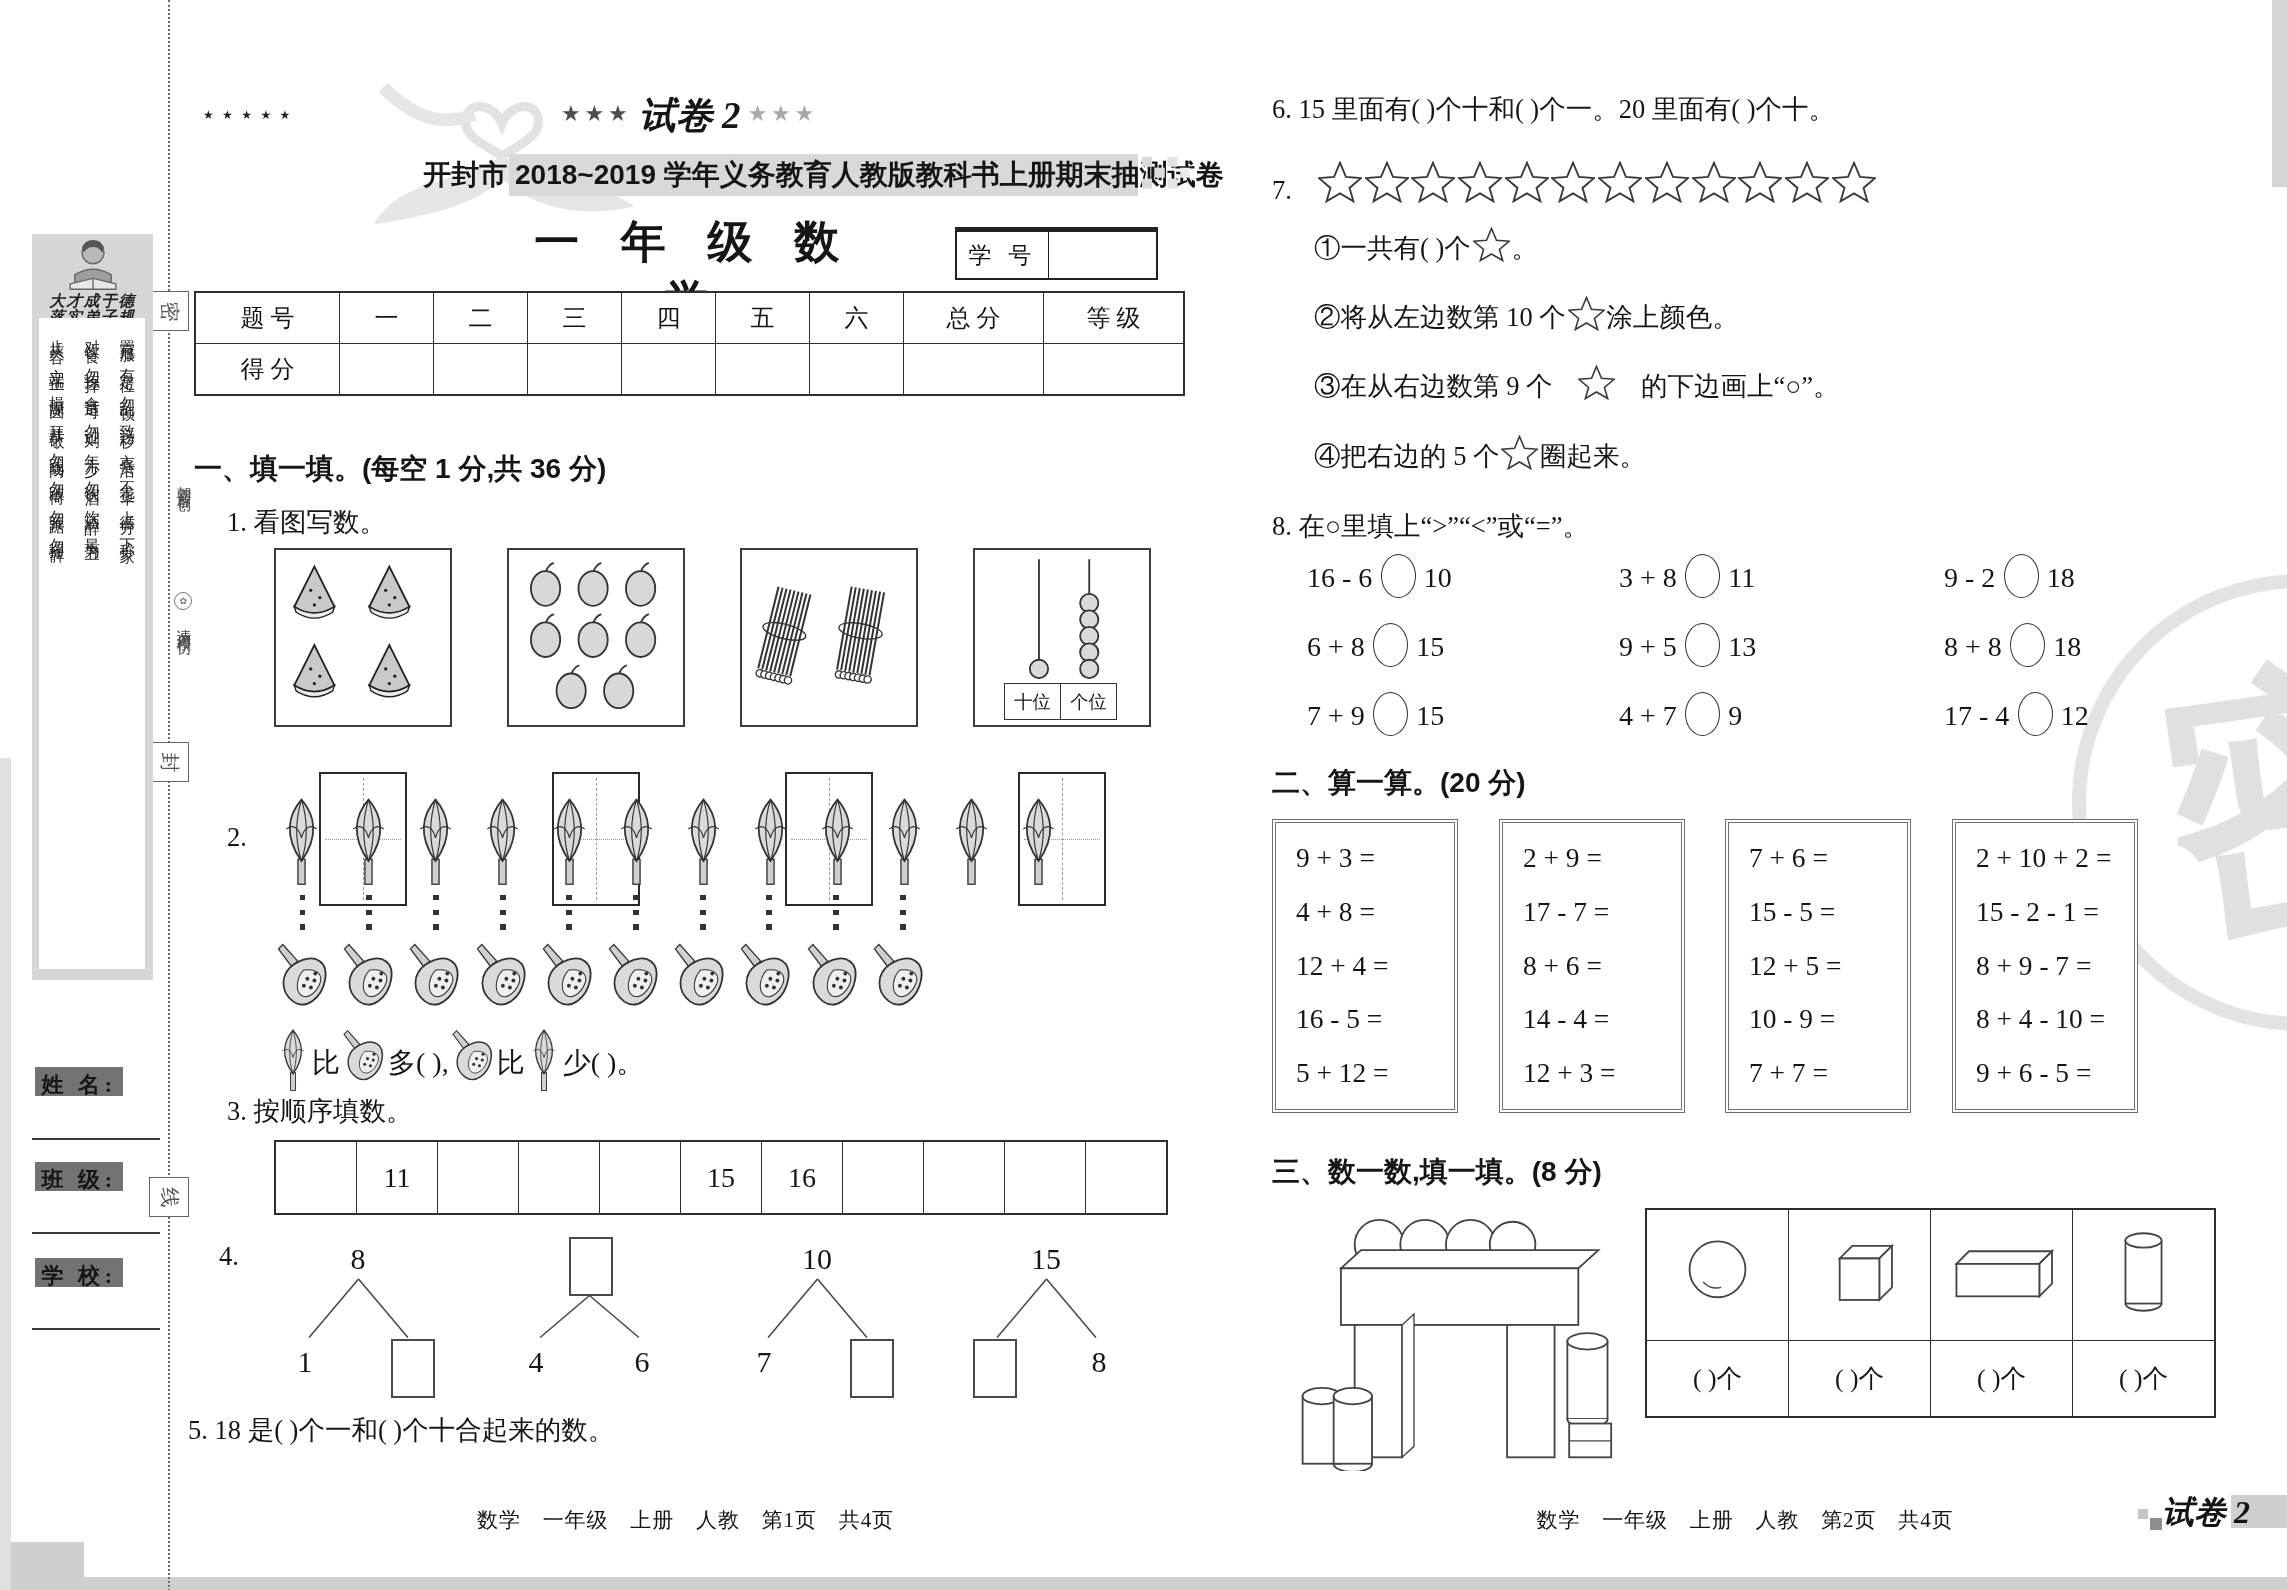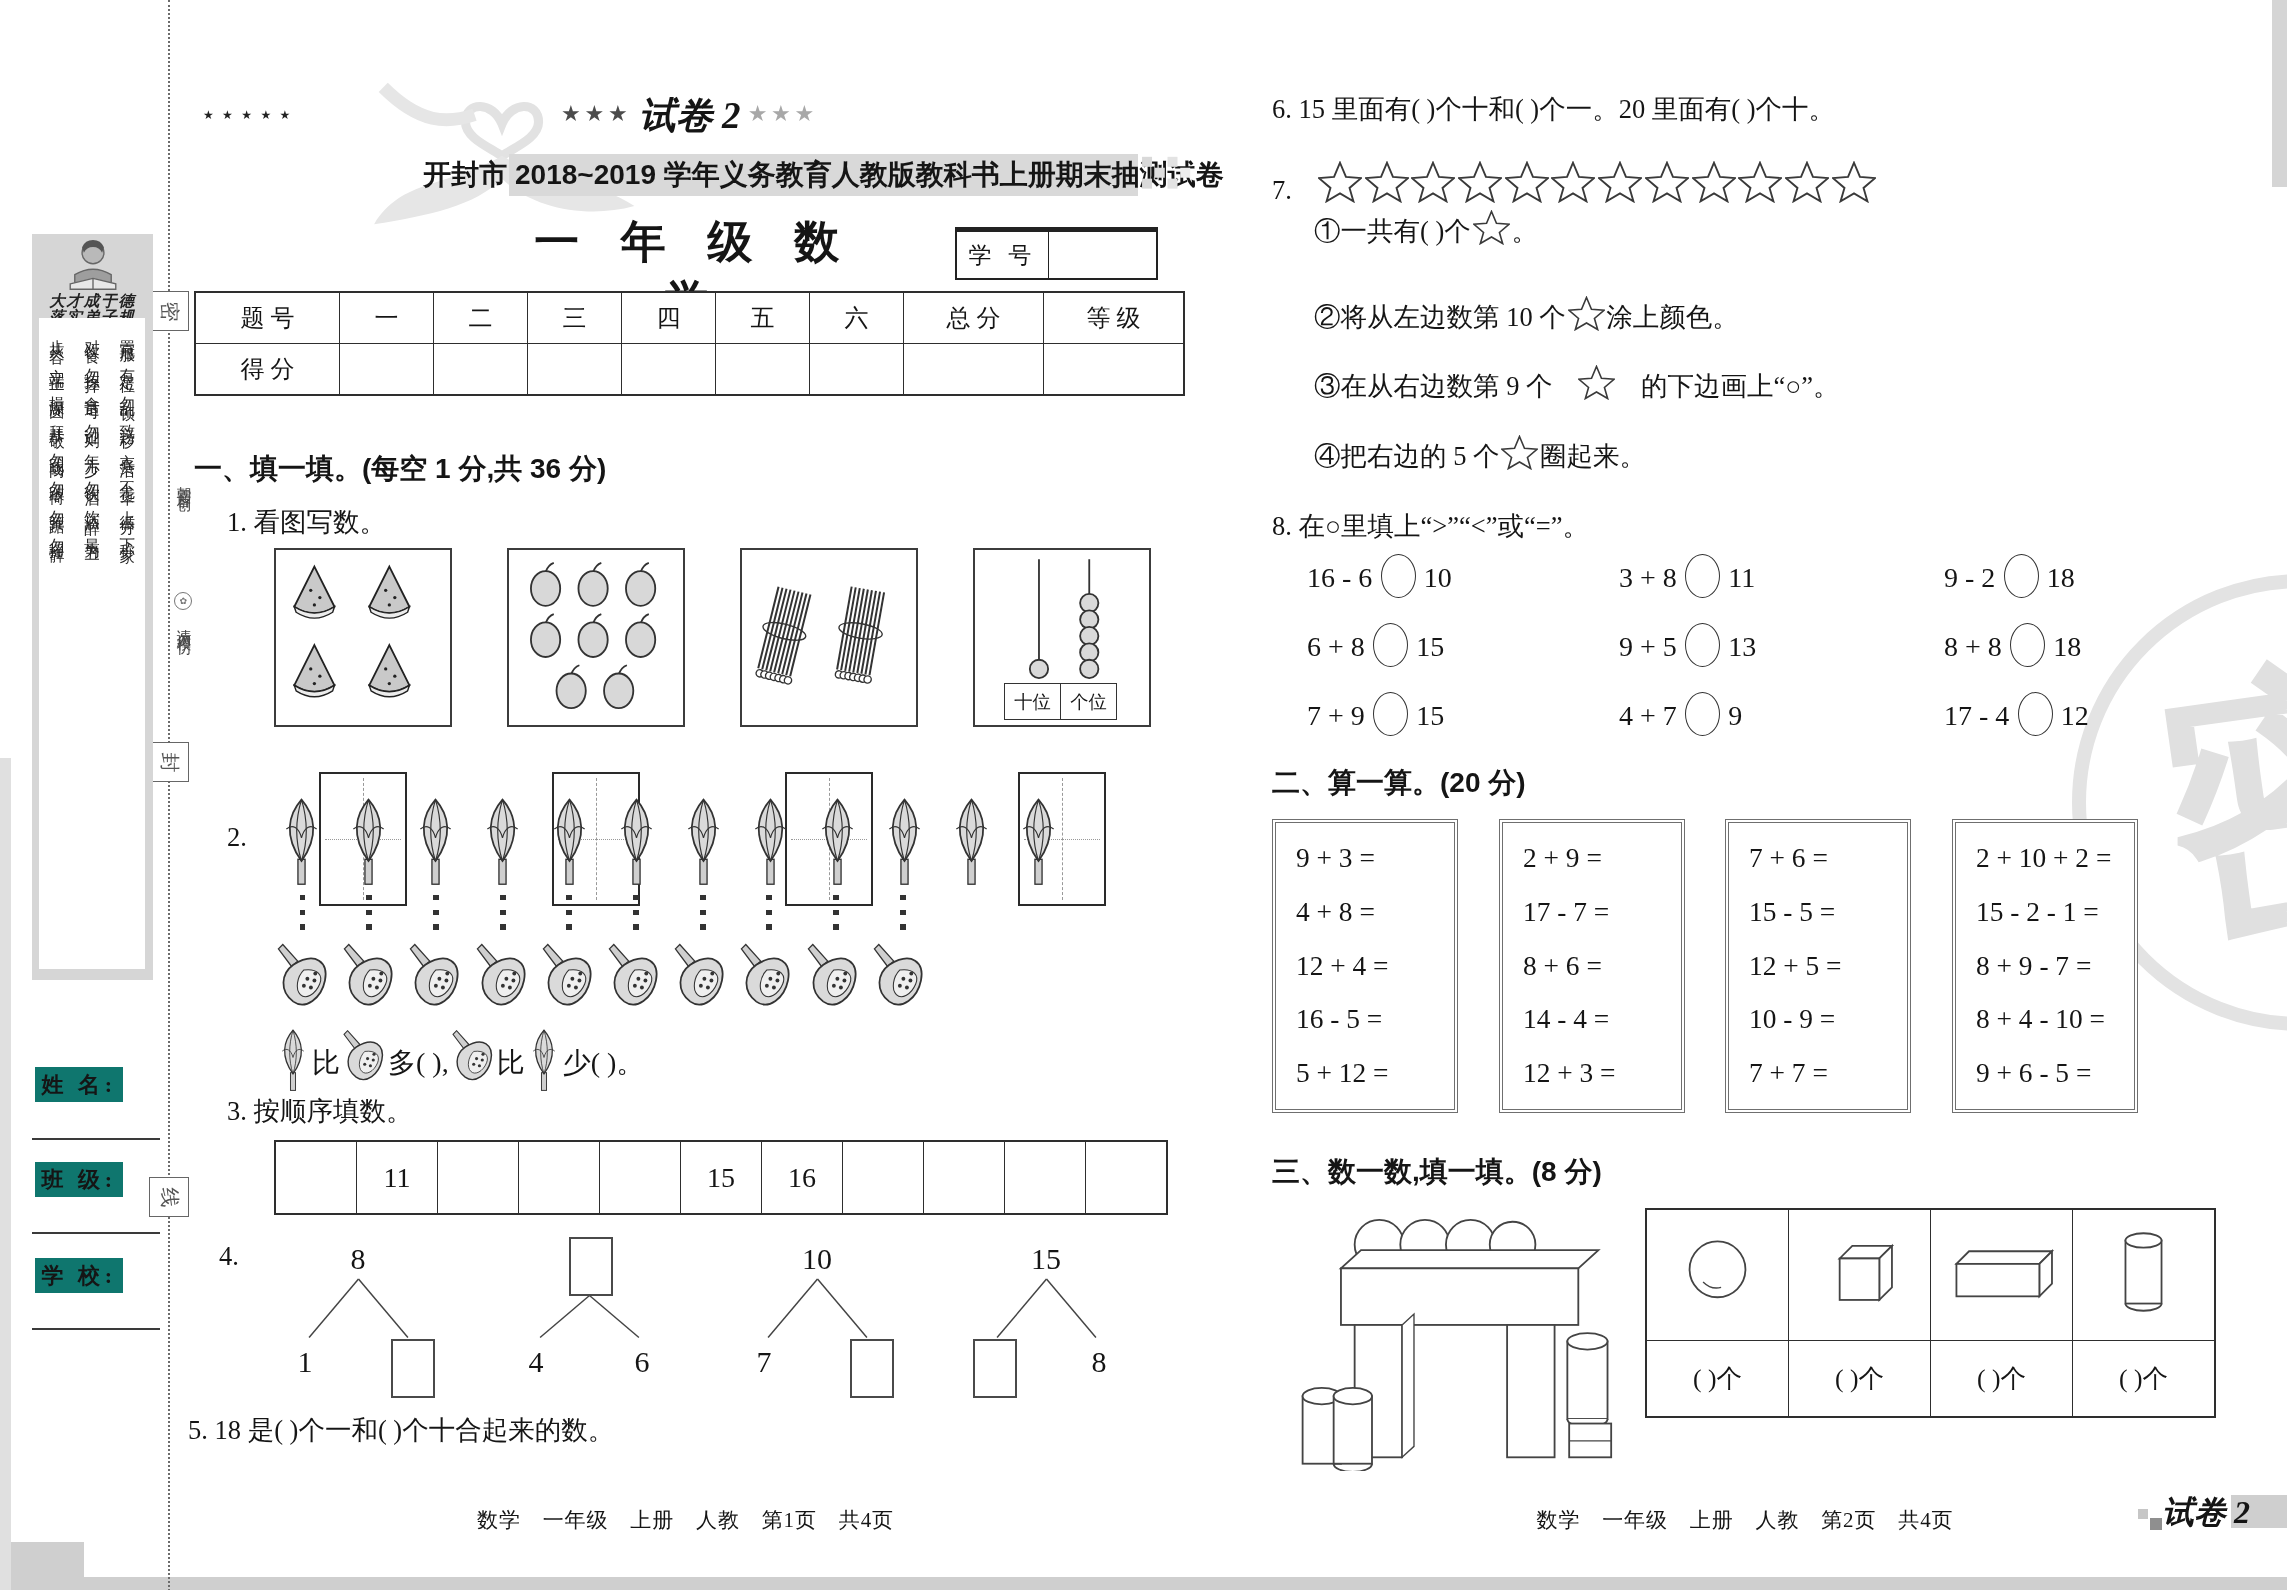--- a/index.html
+++ b/index.html
@@ -20,21 +20,21 @@
         display:flex;align-items:center;justify-content:center;font-size:20px;color:#555;}
   .seal span{transform:rotate(90deg);display:block;}
   #sidebar-panel{left:32px;top:234px;width:121px;height:746px;background:#d6d6d6;z-index:2;}
   #sidebar-child{left:0;top:3.7px;width:121px;height:58px;display:flex;justify-content:center;}
   .slogan{width:121px;text-align:center;font-weight:bold;font-size:15.5px;color:#222;font-style:italic;letter-spacing:1.8px;}
   #sidebar-box{left:7.3px;top:84px;width:106px;height:651px;background:#fff;display:flex;justify-content:space-around;padding-top:9.1px;box-sizing:border-box;}
   .side-col{display:flex;flex-direction:column;align-items:center;}
   .phrase{writing-mode:vertical-rl;font-size:15.5px;line-height:1.0;letter-spacing:4.6px;margin-bottom:14.6px;color:#222;}
   .vnote{writing-mode:vertical-rl;font-size:14.6px;color:#444;letter-spacing:3.7px;z-index:2;}
   .note-icon{left:174px;width:16.4px;height:16.4px;border:1.4px solid #777;border-radius:50%;color:#777;font-size:9.1px;display:flex;align-items:center;justify-content:center;z-index:2;}
-  .fieldlabel{left:35px;width:88px;height:35px;background:#0f766e;text-align:center;font-size:22px;font-weight:bold;letter-spacing:4.6px;line-height:35px;z-index:2;}
+  .fieldlabel{left:35px;width:88px;height:29px;background:#737373;text-align:center;font-size:22px;font-weight:bold;letter-spacing:4.6px;line-height:35px;z-index:2;}
   .fieldline{left:32px;width:128px;border-bottom:2.7px solid #3a3a3a;z-index:2;}
   
   #logo{left:187px;top:108px;width:137px;height:164px;z-index:3;}
   #logo-stars{width:122px;text-align:center;font-size:12px;color:#222;letter-spacing:2.7px;position:absolute;left:0;top:0;}
   #logo-circle{position:absolute;left:3.7px;top:16.4px;width:108px;height:117px;border:5.5px solid #1c1c1c;border-radius:50%;background:#fff;box-shadow:inset 0 0 0 2.7px #fff, inset 0 0 0 4.6px #1c1c1c;display:flex;flex-direction:column;align-items:center;}
   #logo-portrait{margin-top:11px;width:24px;height:27.4px;border-radius:50%;background:#c4c4c4;border:1.4px solid #555;}
   #logo-brand{font-size:27.4px;font-weight:bold;margin-top:1.8px;letter-spacing:0.9px;}
   #logo-sub{font-size:7.3px;color:#666;letter-spacing:0.9px;}
   
   #bow{left:365px;top:69px;width:274px;height:192px;z-index:1;}
@@ -707,21 +707,21 @@
           <path d="M25 2 L31.8 18.2 L49 19.6 L35.9 30.8 L40.3 46 L25 37 L9.7 46 L14.1 30.8 L1 19.6 L18.2 18.2 Z" fill="#fff" stroke="#3a3a3a" stroke-width="2.2"></path>
         </svg></span>
       <span><svg width="44" height="42" viewBox="0 0 50 48">
           <path d="M25 2 L31.8 18.2 L49 19.6 L35.9 30.8 L40.3 46 L25 37 L9.7 46 L14.1 30.8 L1 19.6 L18.2 18.2 Z" fill="#fff" stroke="#3a3a3a" stroke-width="2.2"></path>
         </svg></span>
       <span><svg width="44" height="42" viewBox="0 0 50 48">
           <path d="M25 2 L31.8 18.2 L49 19.6 L35.9 30.8 L40.3 46 L25 37 L9.7 46 L14.1 30.8 L1 19.6 L18.2 18.2 Z" fill="#fff" stroke="#3a3a3a" stroke-width="2.2"></path>
         </svg></span>
     </div>
   <div id="q7-subs">
-      <div class="abs" style="left: 1314px; top: 210px; display: flex; align-items: center; font-size: 26.5px; z-index: 2; white-space: nowrap;">
+      <div class="abs" style="left: 1314px; top: 227px; display: flex; align-items: center; font-size: 26.5px; z-index: 2; white-space: nowrap;">
         <span>①一共有(        )个</span>
         <span style="margin: 0px 1.8px;"><svg width="37" height="35" viewBox="0 0 50 48">
             <path d="M25 2 L31.8 18.2 L49 19.6 L35.9 30.8 L40.3 46 L25 37 L9.7 46 L14.1 30.8 L1 19.6 L18.2 18.2 Z" fill="#fff" stroke="#3a3a3a" stroke-width="2.2"></path>
           </svg></span>
         <span>。</span>
       </div>
       <div class="abs" style="left: 1314px; top: 296px; display: flex; align-items: center; font-size: 26.5px; z-index: 2; white-space: nowrap;">
         <span>②将从左边数第 10 个</span>
         <span style="margin: 0px 1.8px;"><svg width="37" height="35" viewBox="0 0 50 48">
             <path d="M25 2 L31.8 18.2 L49 19.6 L35.9 30.8 L40.3 46 L25 37 L9.7 46 L14.1 30.8 L1 19.6 L18.2 18.2 Z" fill="#fff" stroke="#3a3a3a" stroke-width="2.2"></path>

